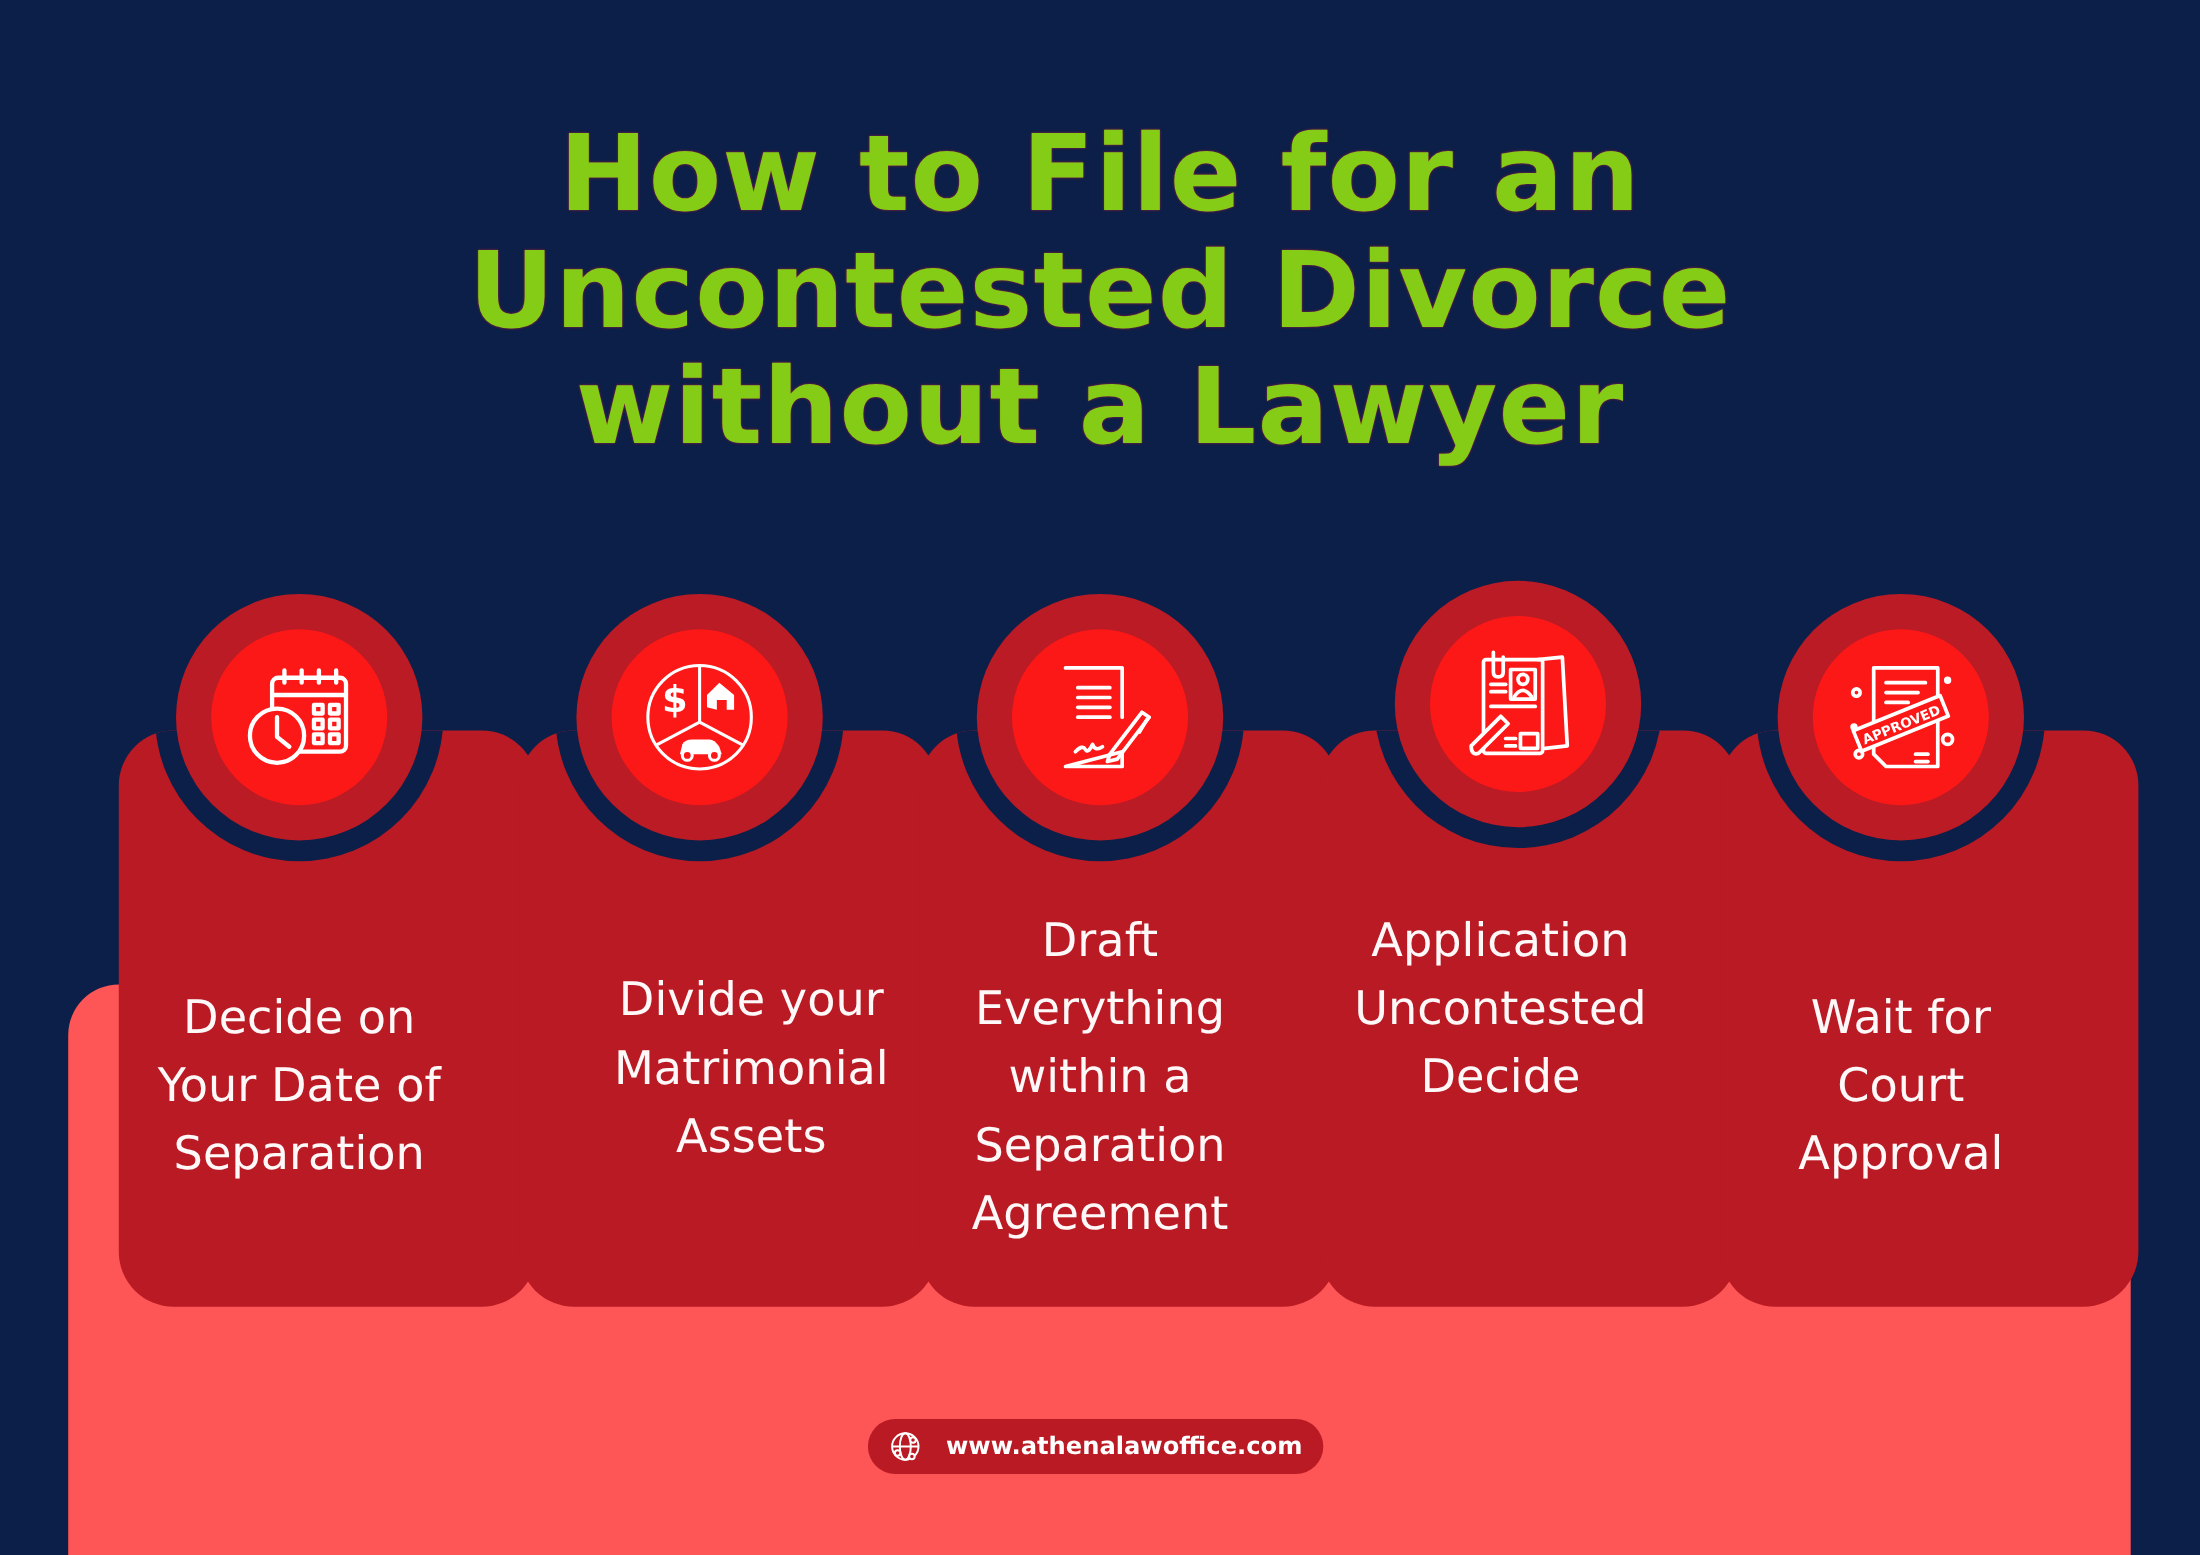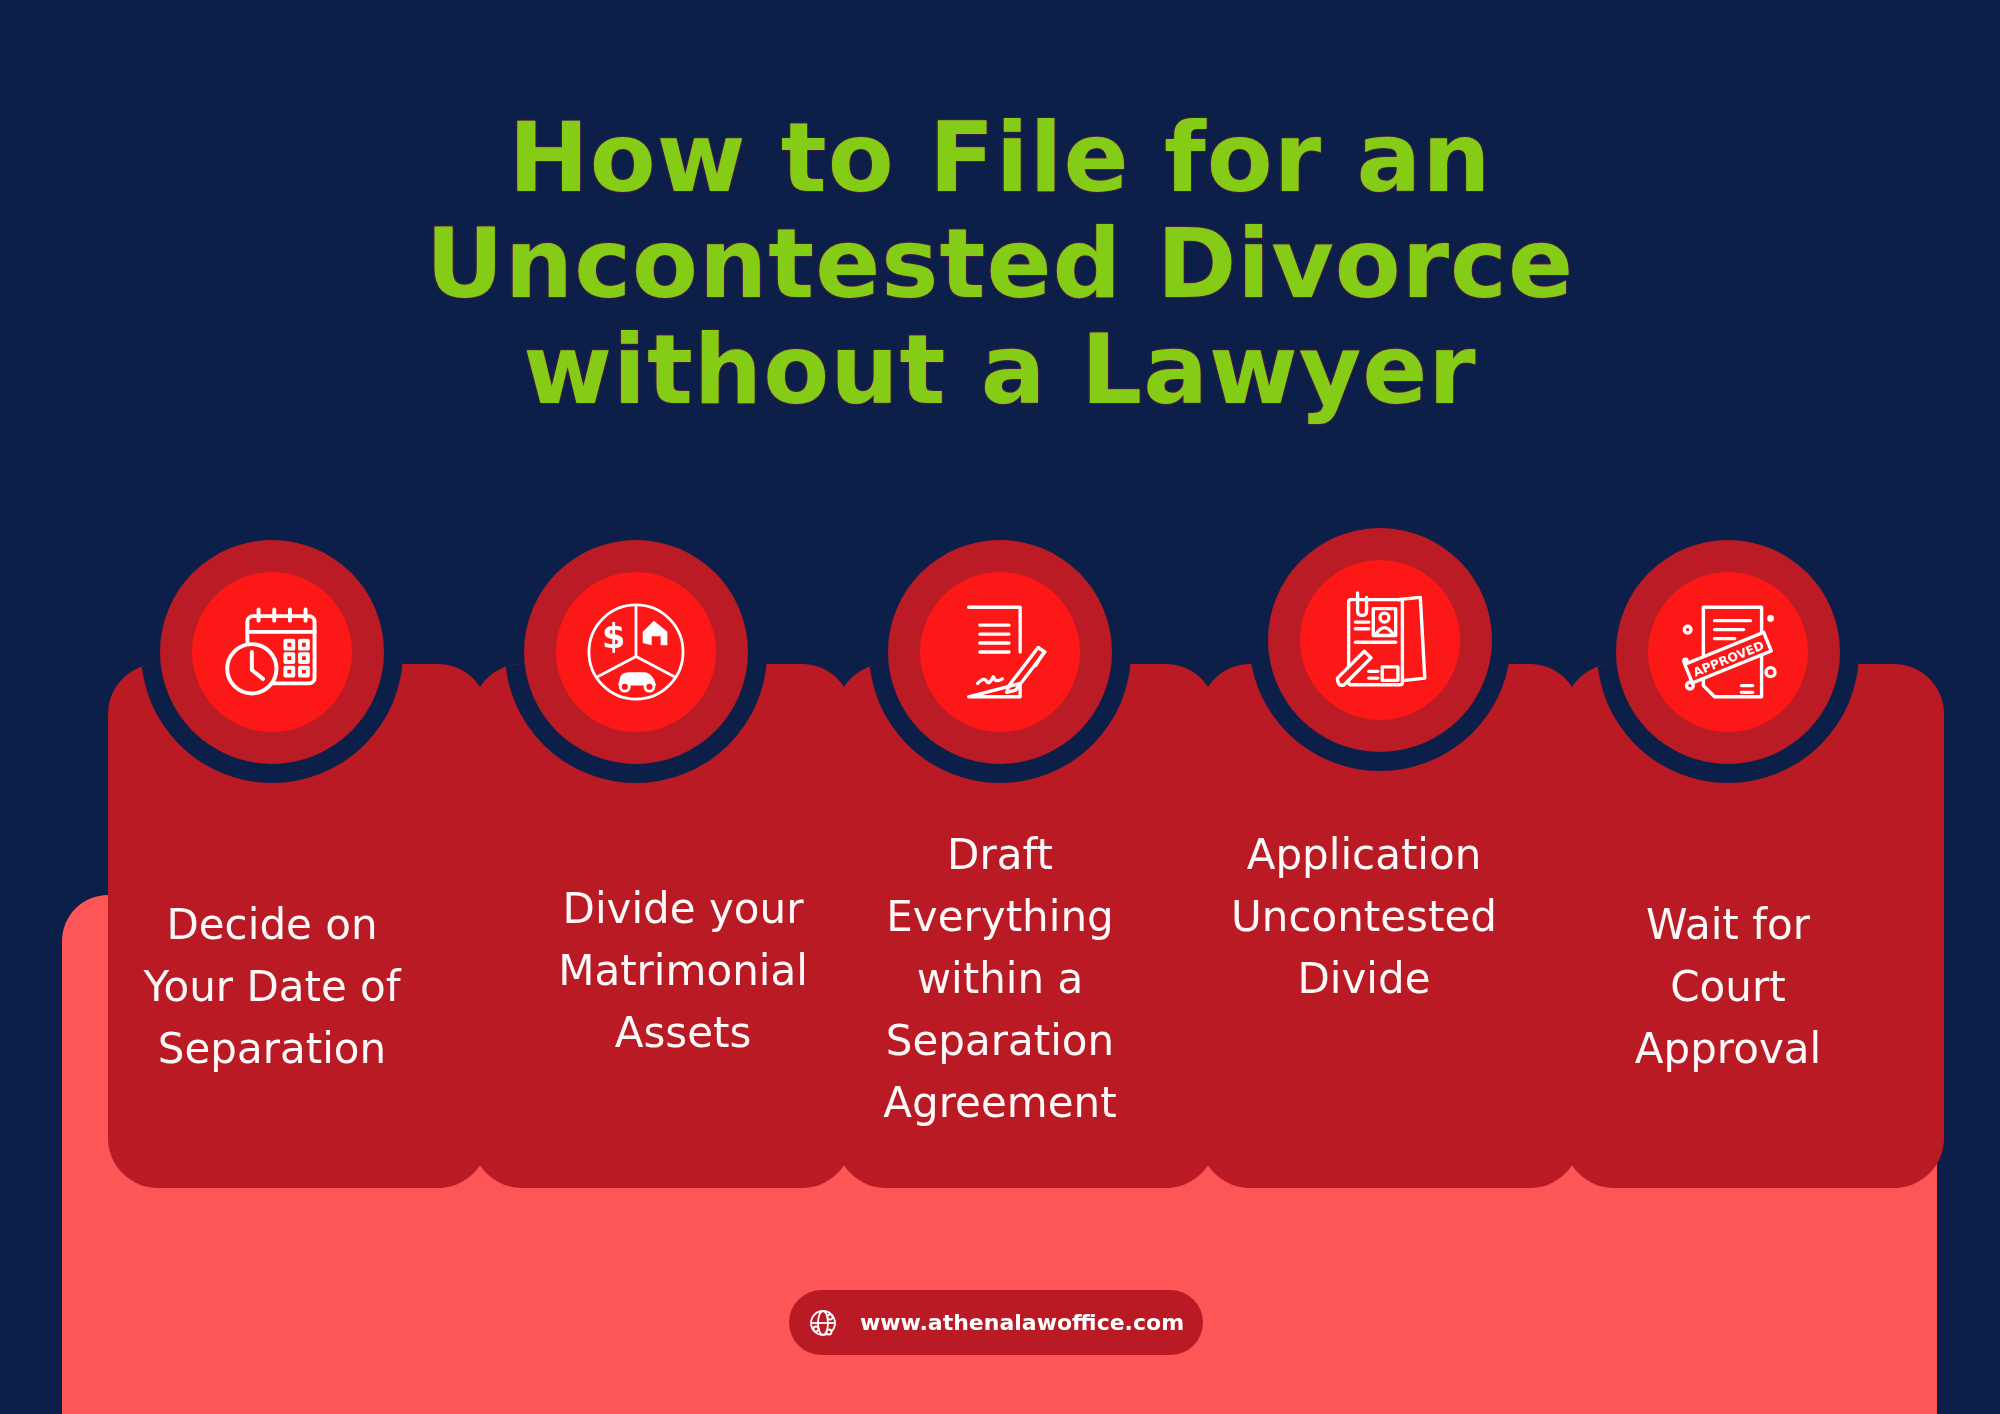--- a/index.html
+++ b/index.html
@@ -15,21 +15,21 @@
           border-radius:50px; overflow:hidden; }
   .cutout { position:absolute; width:262px; height:262px; border-radius:50%; background:#0c1f48; }
   .circle { position:absolute; width:224px; height:224px; border-radius:50%; background:#ba1b25;
             display:flex; align-items:center; justify-content:center; }
   .inner { width:160px; height:160px; border-radius:50%; background:#fd1818;
            display:flex; align-items:center; justify-content:center; }
   .inner svg { width:112px; height:112px; }
   .label { position:absolute; left:0; width:328px; text-align:center; color:#fff8f8;
            font-family:"DejaVu Sans",sans-serif; font-size:42px; line-height:62px; }
   .label div { white-space:nowrap; }
-  .pill { position:absolute; left:789px; top:1290px; width:414px; height:65px; background:#b91a24;
+  .pill { position:absolute; left:789px; top:1290px; width:414px; height:50px; background:#b91a24;
           border-radius:33px; display:flex; align-items:center; justify-content:center; gap:22px; }
   .pill span { color:#fff; font-family:"DejaVu Sans",sans-serif; font-weight:bold; font-size:22px; }
 </style>
 </head>
 <body>
 
 <div class="title">
   <div>How to File for an</div>
   <div>Uncontested Divorce</div>
   <div>without a Lawyer</div>
@@ -113,21 +113,21 @@
       <line x1="88" y1="52" x2="82" y2="62"></line>
     </svg>
   </div>
 </div>
 
 <div class="card" style="left:1200px;">
   <div class="cutout" style="left:49px;top:-155px;"></div>
   <div class="label" style="top:160px;">
     <div>Application</div>
     <div>Uncontested</div>
-    <div>Divide</div>
+    <div>Decide</div>
   </div>
 </div>
 <div class="circle" style="left:1268px;top:528px;">
   <div class="inner">
     <svg viewBox="0 0 100 100" fill="none" stroke="#fff" stroke-width="3" stroke-linecap="round" stroke-linejoin="round">
       <path d="M66 14 L86 12 L90 84 L72 86"></path>
       <rect x="22" y="14" width="48" height="76" rx="2"></rect>
       <path d="M30 8 L30 24 Q30 28 34 28 Q38 28 38 24 L38 12"></path>
       <rect x="44" y="22" width="20" height="24"></rect>
       <circle cx="54" cy="30" r="4"></circle>

